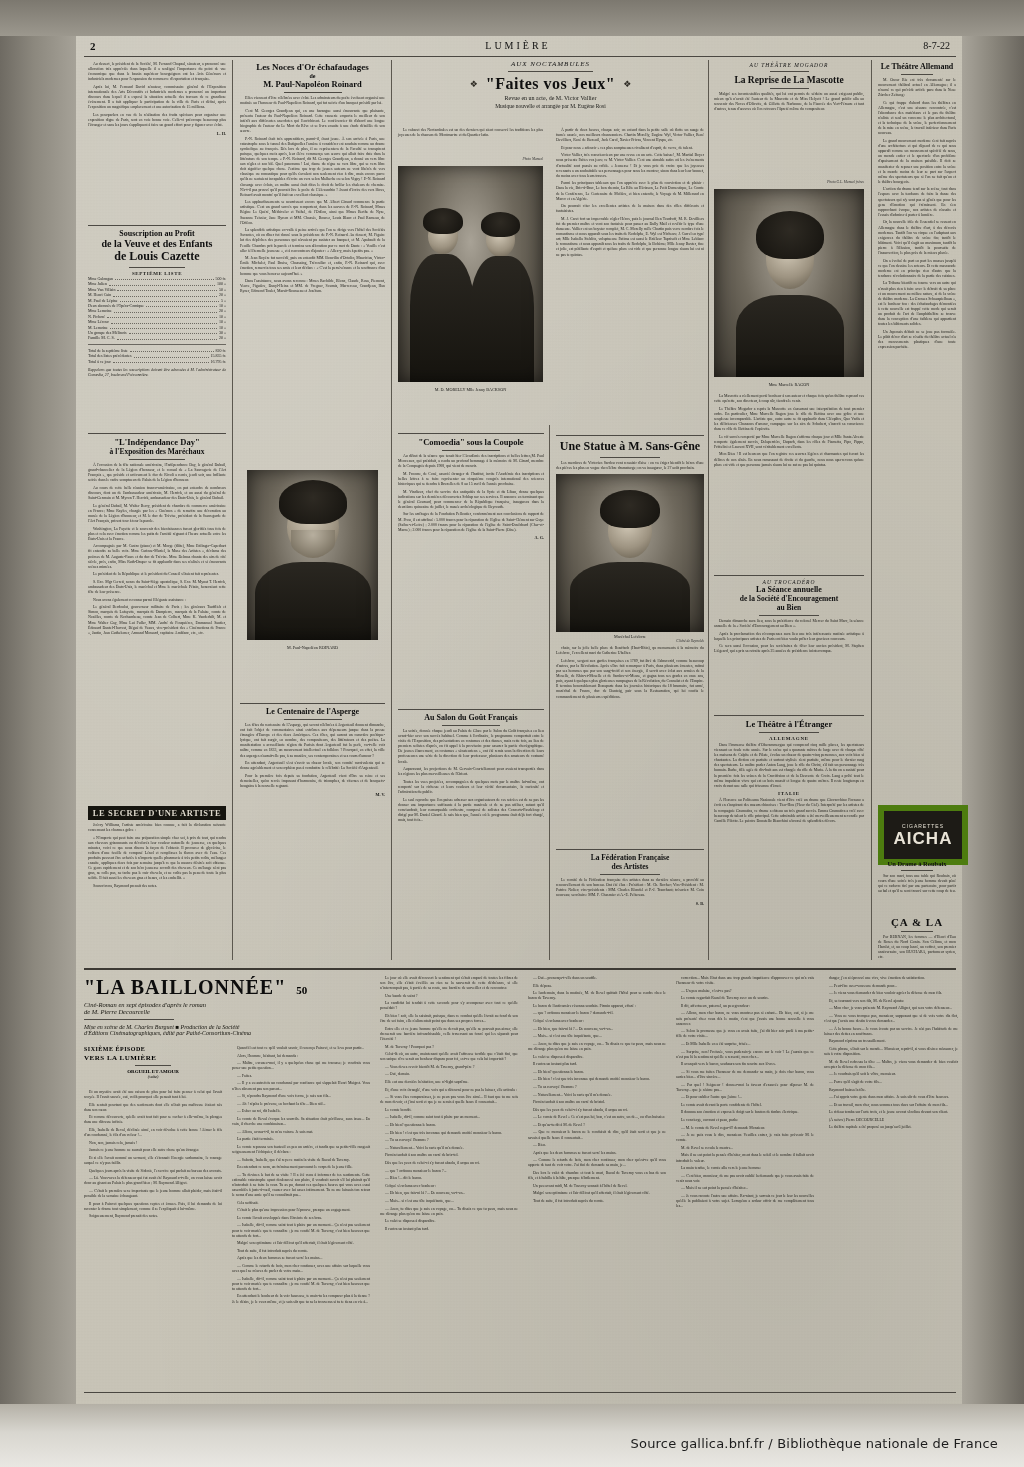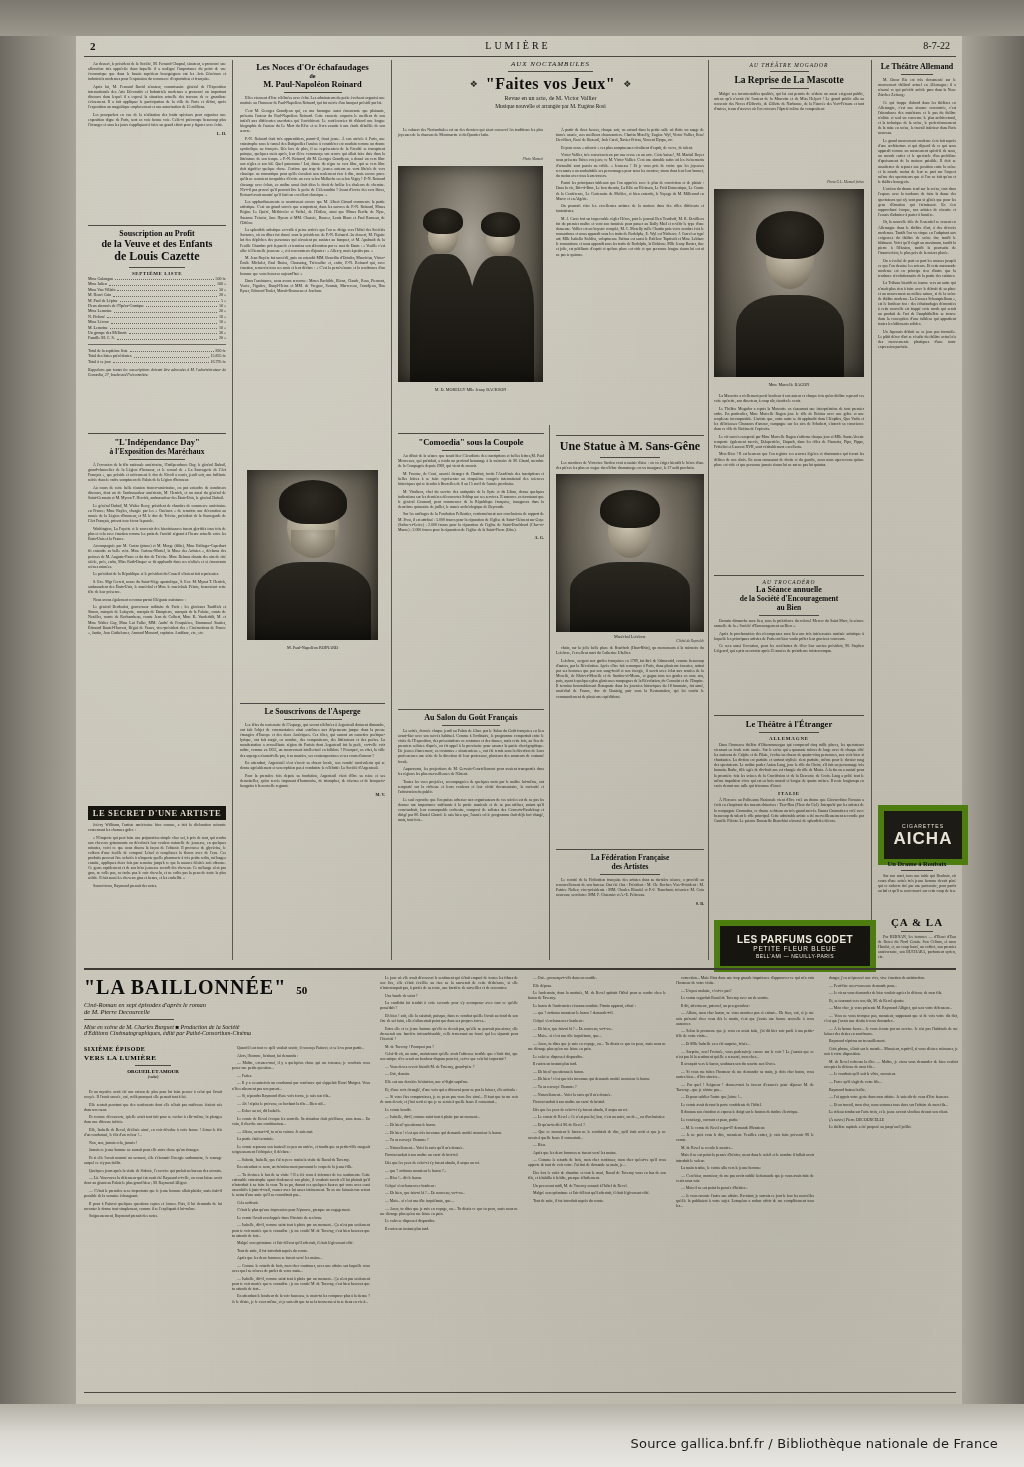--- a/index.html
+++ b/index.html
@@ -400,21 +400,21 @@
     <div class="face" style="left:40px;top:26px;width:52px;height:62px;"></div>
     <div class="hair" style="left:32px;top:10px;width:68px;height:44px;"></div>
     <div class="body-sil" style="left:8px;top:92px;width:116px;height:78px;"></div>
     <div style="position:absolute;left:44px;top:60px;width:44px;height:26px;border-radius:0 0 50% 50%;background:radial-gradient(ellipse at 50% 20%,#b8b0a0,#6a6252);opacity:.8;"></div>
     <div class="vign"></div>
   </div>
   <div class="caption" style="position:absolute;left:247px;top:643px;width:131px;">M. Paul-Napoléon ROINARD</div>
 
   <div class="col" style="left:240px; top:700px; width:145px;">
     <div class="rule"></div>
-    <div class="bighead" style="font-size:8px;">Le Souscrivons de l'Asperge</div>
+    <div class="bighead" style="font-size:8px;">Le Centenaire de l'Asperge</div>
     <div class="rule short"></div>
     <div class="tiny" id="asp-paras">
         <p>Les fêtes du centenaire de l'Asperge, qui seront célébrées à Argenteuil donnent dimanche, ont fait l'objet de commentaires ainsi extrêmes aux dépenseurs jusque dans la presse étrangère d'Europe et des deux Amériques. Ces fêtes, qui auront un caractère poétique-lyrique, ont fait surgir, en nombre, des compositeurs, des littérateurs et des poètes. La manifestation a accueillante région du Parisis dont Argenteuil fut la perle, va-t-elle voir naître, comme en 1833, un mouvement intellectuel en folklore ? Pourquoi, en effet, la ville des asperges n'aurait-elle pas, à sa manière, ses contemporaines et ses cours d'amour ?</p>
         <p>En attendant, Argenteuil s'est s'avoir sa chœur locale, son comité carnivalesta qui se donne agréablement et son orphéon pas à combattre le célébrité: La Société d'Argenteuil.</p>
         <p>Pour la première fois depuis sa fondation, Argenteuil vient d'être sa reine et ses demoiselles, qu'on recrée imposant d'harmonise, de triomphes, de citernes et de bouquets-bougains à la nouvelle regnant.</p>
       </div>
     <div class="sig">M. V.</div>
   </div>
 
   <div class="col" style="left:398px; top:60px; width:305px;">
@@ -504,25 +504,20 @@
     <div class="rule"></div>
     <div class="bighead" style="font-size:7.5px;">La Fédération Française</div>
     <div class="bighead" style="font-size:7.5px;">des Artistes</div>
     <div class="rule short"></div>
     <div class="tiny" id="fede-paras">
         <p>Le comité de la Fédération française des artistes dans sa dernière séance, a procédé au renouvellement de son bureau. Ont été élus : Président : M. Ch. Rocher; Vice-Président : M. Patrice Nolier; vice-présidents : MM. Charles Blondel et P.-J. Tranchant; trésorier: M. Coin nouveau; secrétaire: MM. F. Chasmier et A.-E. Peltereau.</p>
       </div>
     <div class="sig">S. B.</div>
   </div>
 
-  <div class="ad-godet boxed" style="position:absolute;left:714px;top:920px;width:150px;height:40px;display:flex;flex-direction:column;align-items:center;justify-content:center;">
-    <div style="font-size:10px;font-weight:bold;letter-spacing:0.4px;">LES PARFUMS GODET</div>
-    <div style="font-size:6.5px;letter-spacing:0.8px;">PETITE FLEUR BLEUE</div>
-    <div style="font-size:5px;letter-spacing:0.5px;margin-top:1px;">BELL'AMI — NEUILLY-PARIS</div>
-  </div>
 
   <div class="col" style="left:714px;top:62px;width:150px;">
     <div class="sechead" style="font-size:5.5px;">AU THÉÂTRE MOGADOR</div>
     <div class="rule short" style="width:26%;"></div>
     <div class="bighead" style="font-size:9.5px;">La Reprise de La Mascotte</div>
     <div class="rule short" style="width:26%;"></div>
     <div class="tiny" id="col4-top">
         <p>Malgré ses incontestables qualités, qui lui ont permis de séduire un aussi exigeant public, mieux qu'à n'avait été l'auteur de la Mascotte et de Miss Helyett ! Le grand public alla au souvenir des Noces d'Olivette, de Gillette de Narbonne, de la Fiancée des Vert-Féraure et tant d'autres, tenus d'œuvres où l'on retrouve l'âpreté même du compositeur.</p>
       </div>
   </div>

